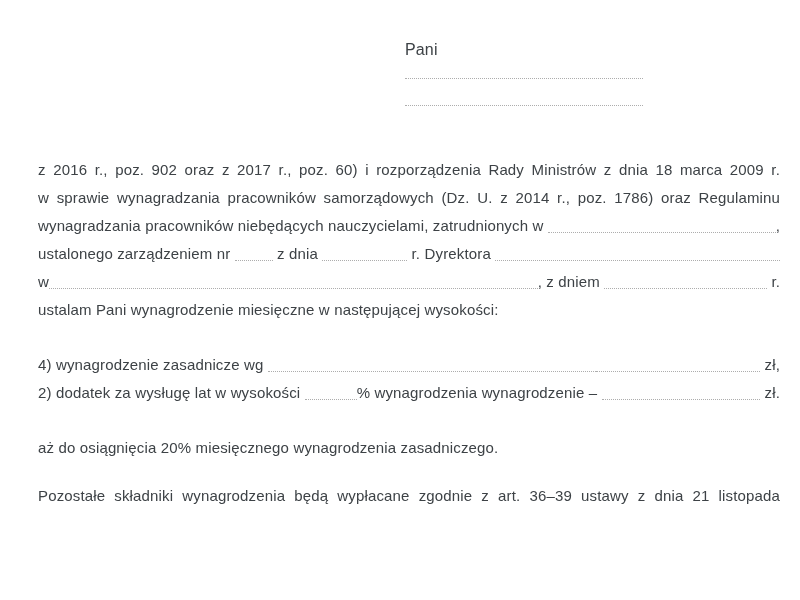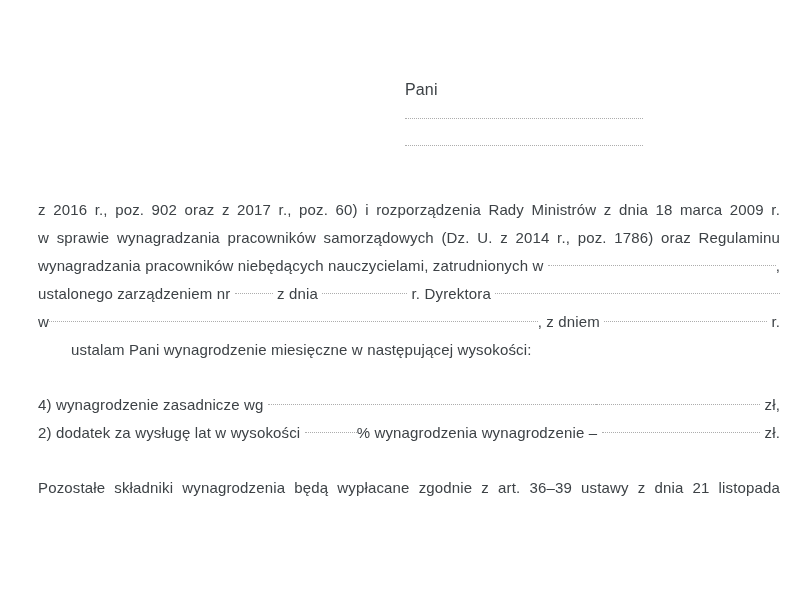--- a/index.html
+++ b/index.html
@@ -12,21 +12,21 @@
     width: 800px;
     height: 600px;
     overflow: hidden;
     background: #ffffff;
     font-family: "Liberation Sans", "DejaVu Sans", sans-serif;
     font-size: 15px;
     color: #3d4246;
     letter-spacing: 0.15px;
   }
   .recipient-block {
-    margin: 81px 0 0 405px;
+    margin: 41px 0 0 405px;
     width: 238px;
   }
   .salutation {
     font-size: 16px;
     line-height: 18px;
   }
   .name-blank {
     width: 238px;
     border-bottom: 1px dotted #adadad;
   }
@@ -40,24 +40,24 @@
   .block:last-child { margin-top: 20px; }
   .line {
     height: 28px;
     line-height: 28px;
     overflow: hidden;
   }
   .line.justify {
     text-align: justify;
     text-align-last: justify;
   }
-  .line.left { text-align: left; margin-left: 33px; }
+  .line.left { text-align: left; }
   .line.flex {
     display: flex;
-    align-items: flex-start;
+    align-items: center;
   }
   .seg { white-space: pre; }
   .blank {
     display: inline-block;
     height: 13px;
     border-bottom: 1px dotted #adadad;
     vertical-align: baseline;
     flex-shrink: 0;
   }
   .line.flex .blank { flex-shrink: 0; }
@@ -108,19 +108,20 @@
         </div>
         <div class="line flex">
           <span class="seg">2) dodatek za wysługę lat w wysokości </span>
           <span class="blank" style="width: 52px;"></span>
           <span class="seg">% wynagrodzenia wynagrodzenie – </span>
           <span class="blank" style="flex-grow: 1; flex-basis: 0px;"></span>
           <span class="seg"> zł.</span>
         </div>
       </div>
       <div class="block">
+        <div class="line left"><span class="seg">aż do osiągnięcia 20% miesięcznego wynagrodzenia zasadniczego.</span></div>
       </div>
       <div class="block">
         <div class="line justify"><span class="seg">Pozostałe składniki wynagrodzenia będą wypłacane zgodnie z art. 36–39 ustawy z dnia 21 listopada</span></div>
       </div>
     </div>
 
 </div>
 
 </body></html>

